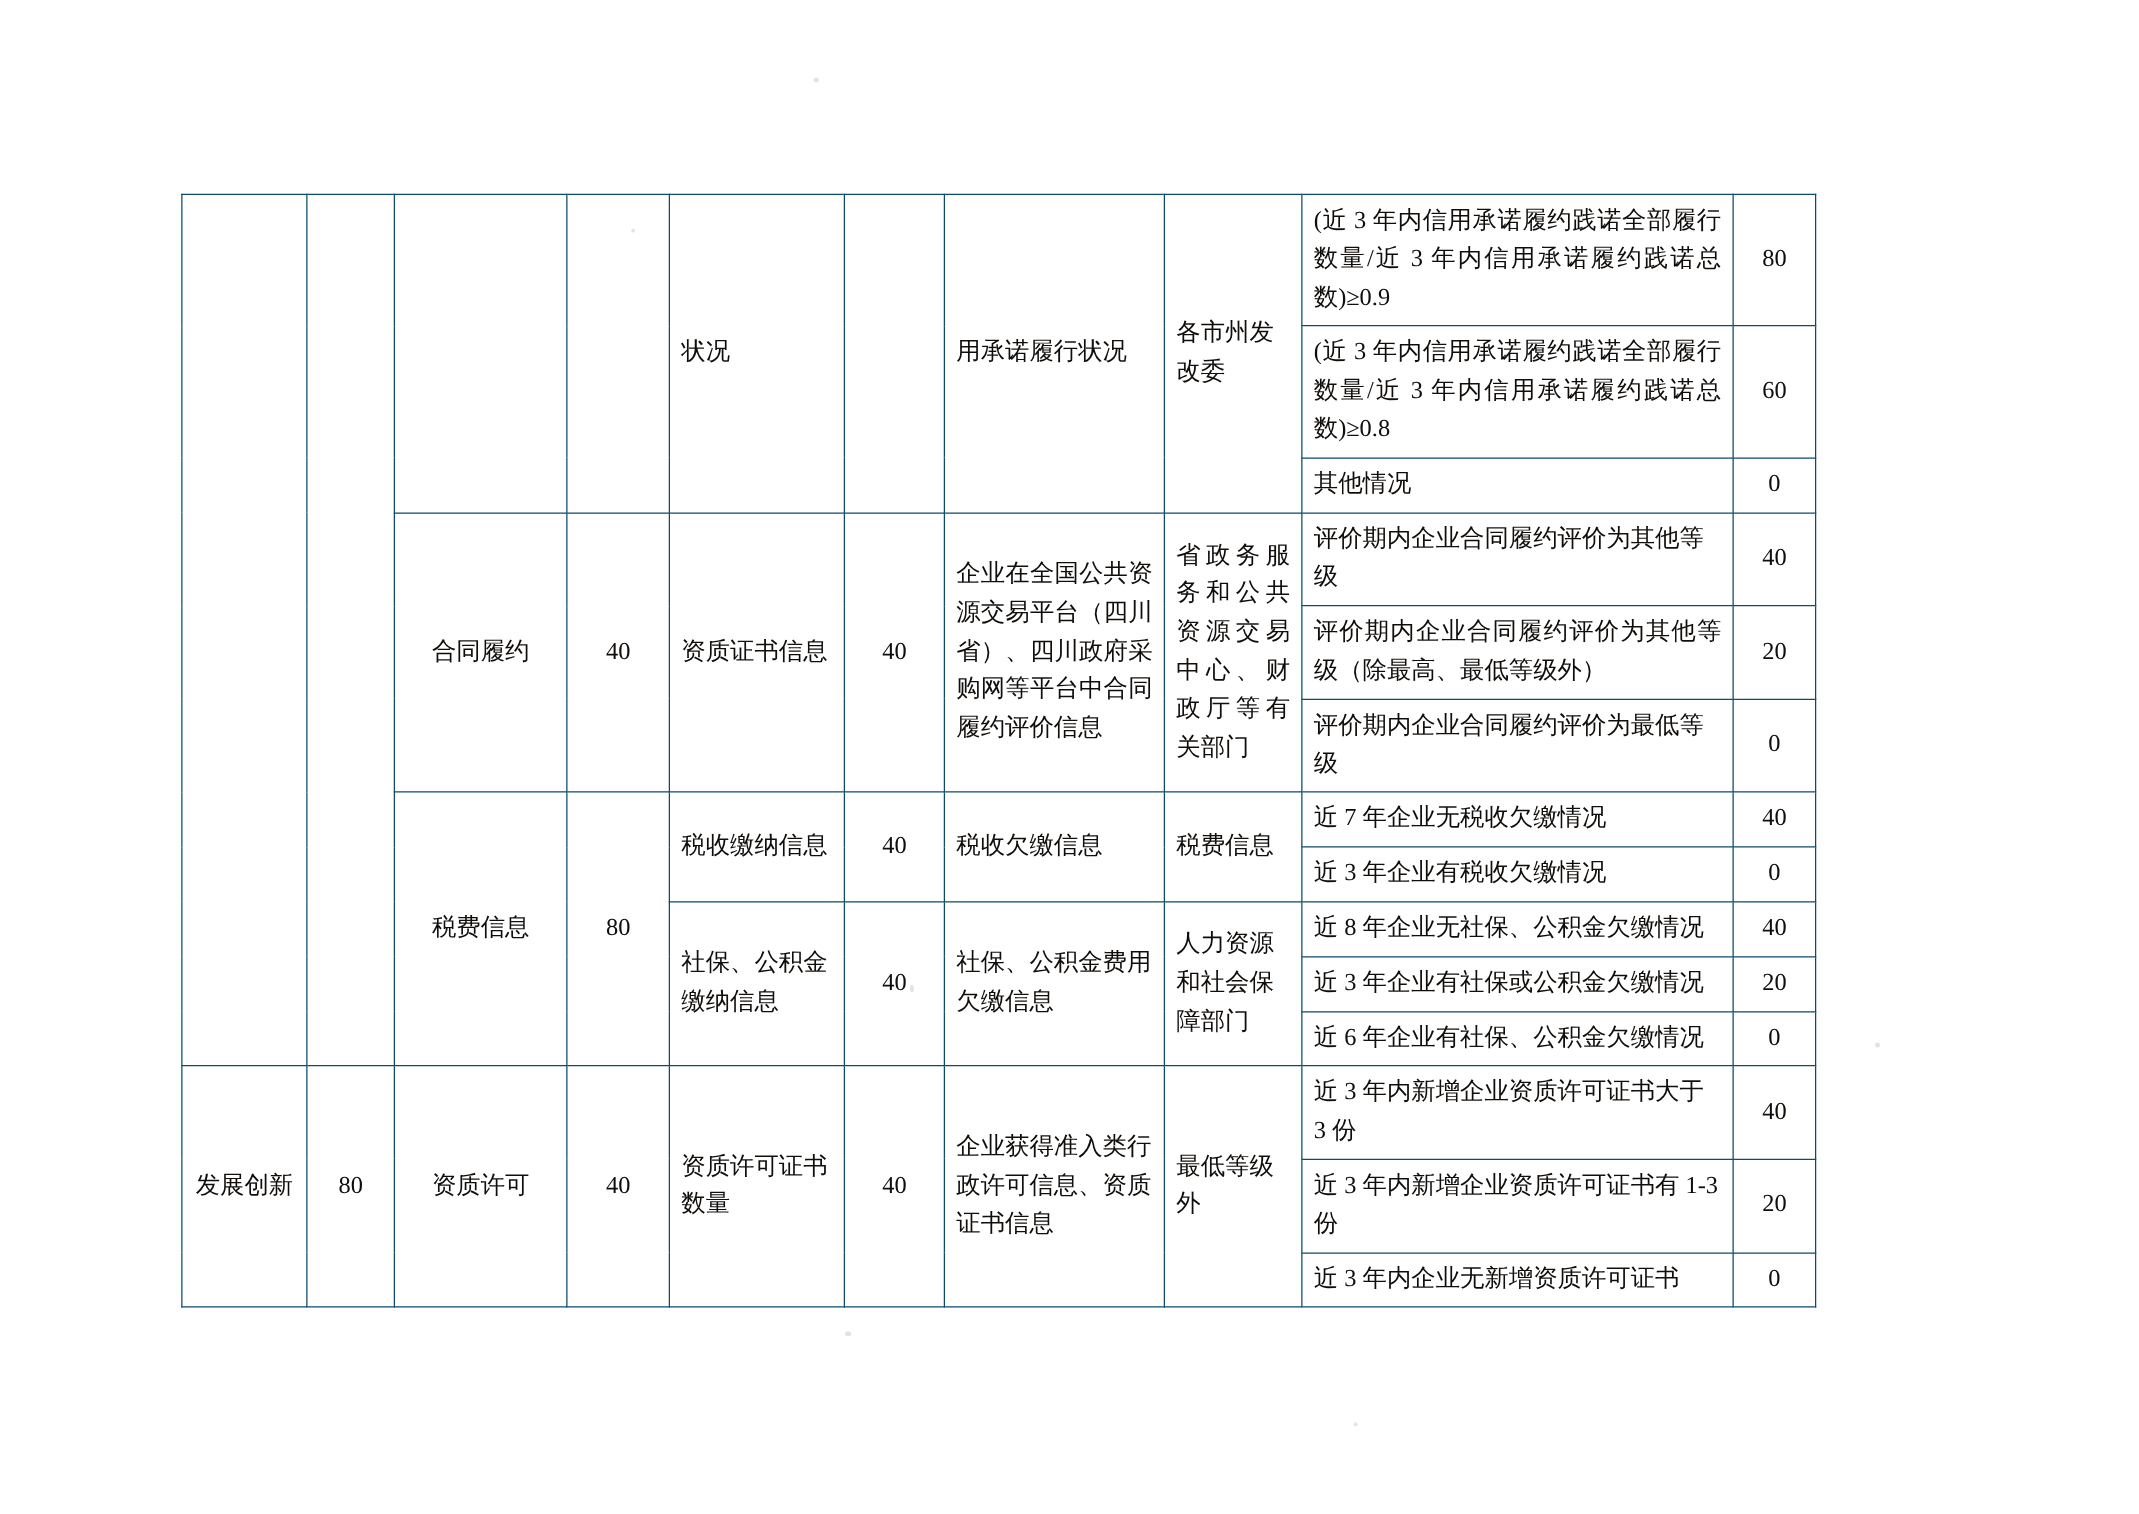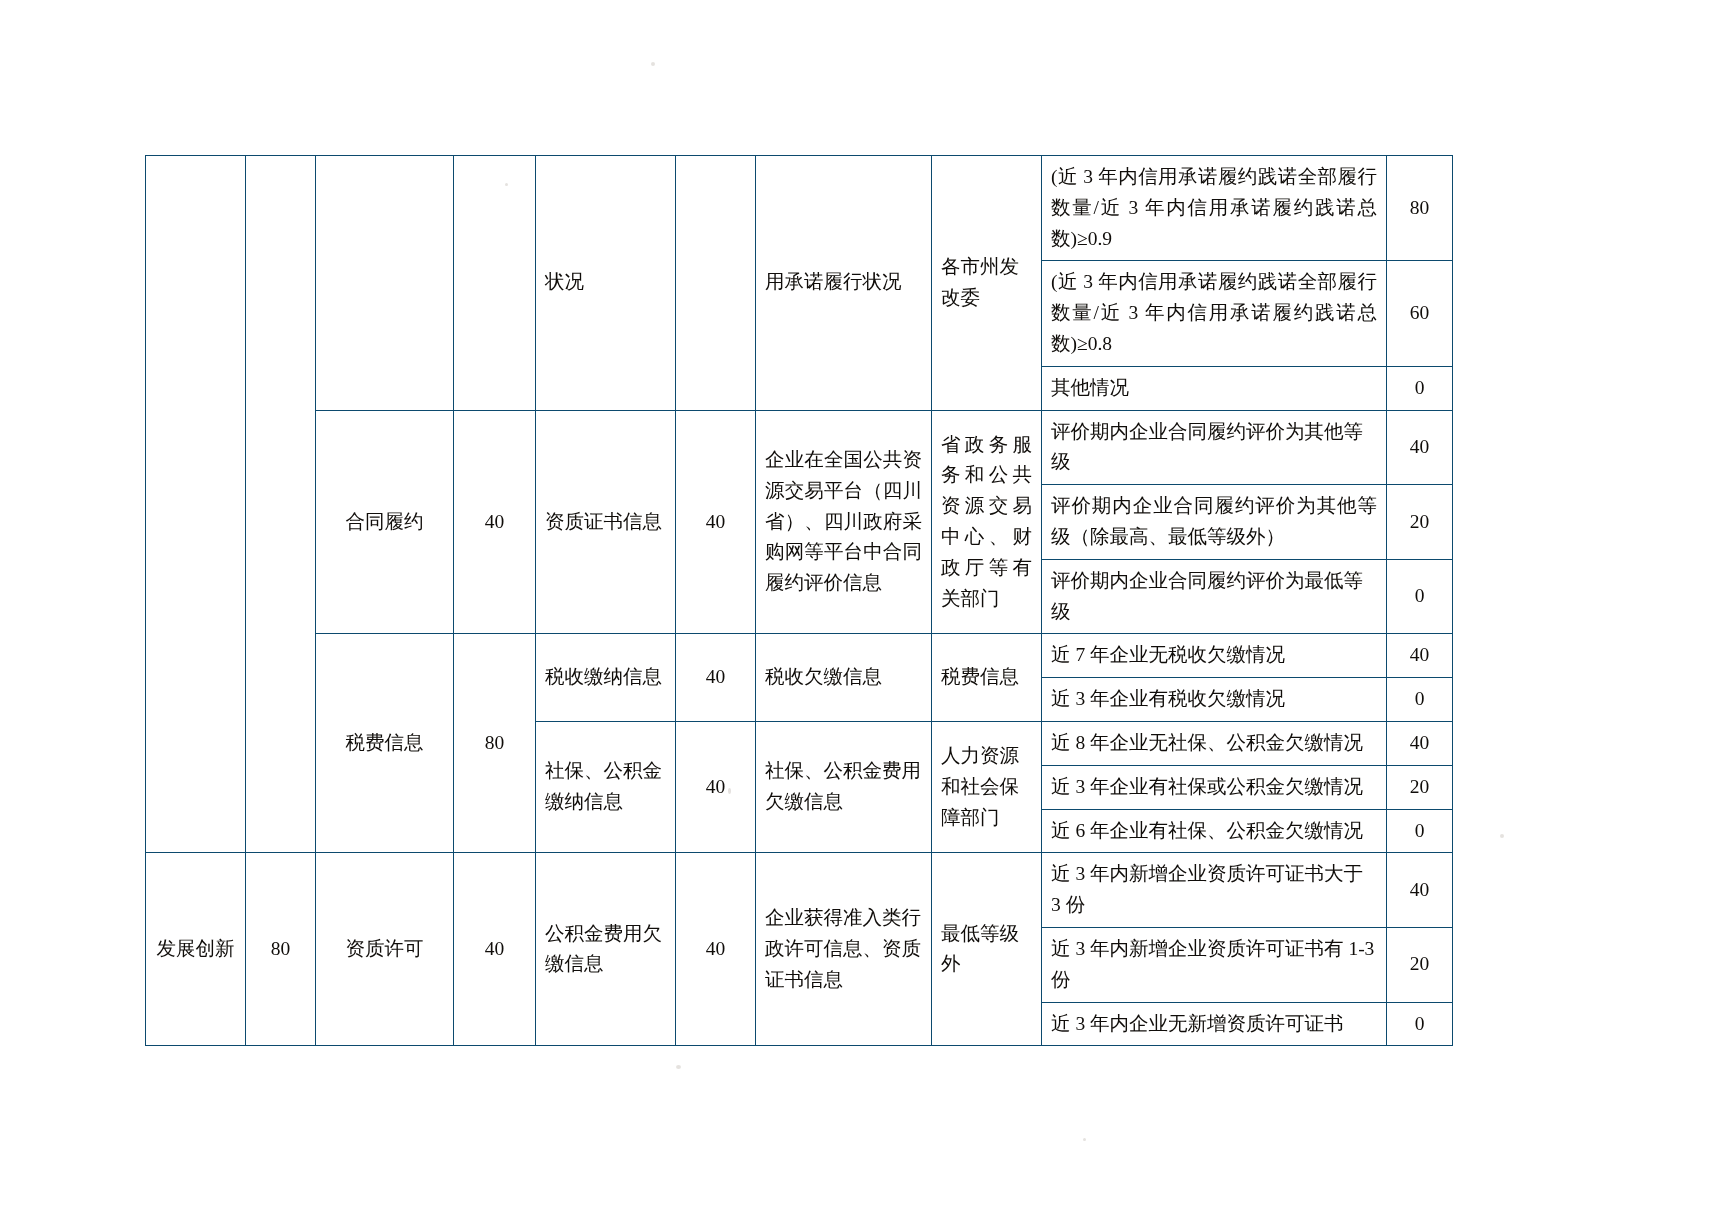--- a/index.html
+++ b/index.html
@@ -166,21 +166,21 @@
       <tr>
         <td class="lft">近 6 年企业有社保、公积金欠缴情况</td>
         <td class="nowrapnum">0</td>
       </tr>
 
       <tr>
         <td class="ctr" rowspan="3">发展创新</td>
         <td class="ctr" rowspan="3">80</td>
         <td class="ctr" rowspan="3">资质许可</td>
         <td class="ctr" rowspan="3">40</td>
-        <td class="lft" rowspan="3">公积金费用欠缴信息</td>
+        <td class="lft" rowspan="3">资质许可证书数量</td>
         <td class="ctr" rowspan="3">40</td>
         <td class="lft" rowspan="3">企业获得准入类行政许可信息、资质证书信息</td>
         <td class="lft" rowspan="3">最低等级外</td>
         <td class="lft tight">近 3 年内新增企业资质许可证书大于 3 份</td>
         <td class="nowrapnum">40</td>
       </tr>
       <tr>
         <td class="lft tight">近 3 年内新增企业资质许可证书有 1-3 份</td>
         <td class="nowrapnum">20</td>
       </tr>

